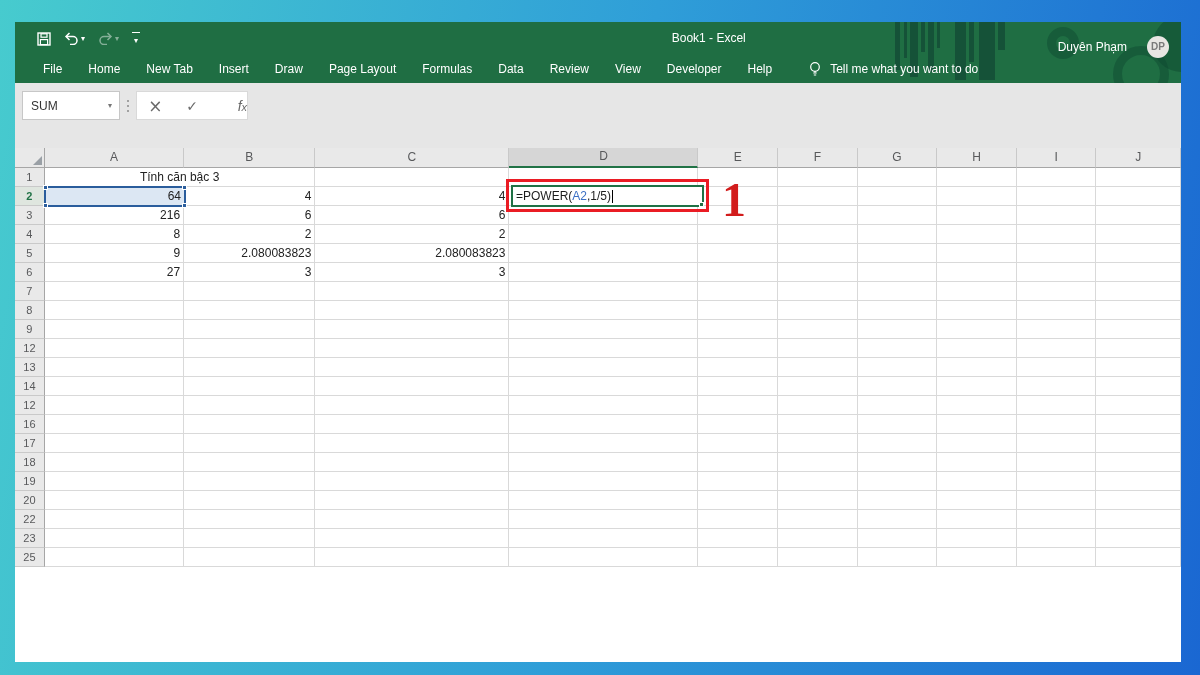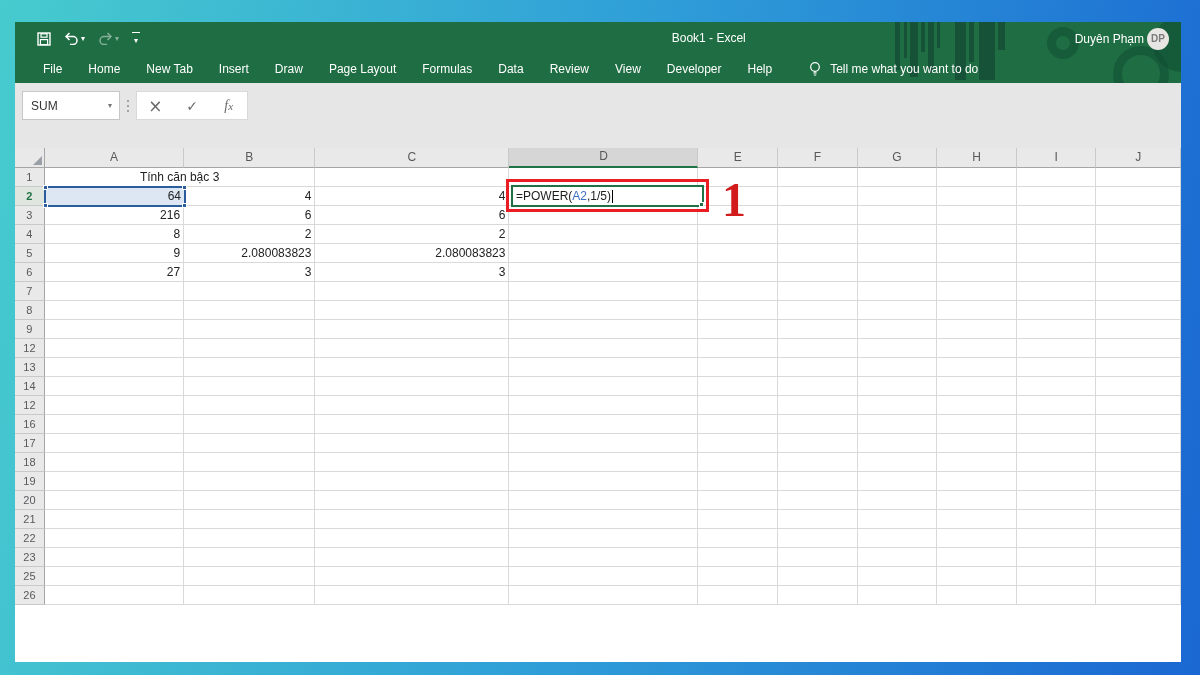--- a/index.html
+++ b/index.html
@@ -20,22 +20,22 @@
 
   .titlebar { height:33px; position:relative; display:flex; align-items:center; color:#fff; }
   .qat { position:absolute; left:22px; top:0; height:33px; display:flex; align-items:center; gap:13px; }
   .qat-btn { display:flex; align-items:center; gap:2px; cursor:default; }
   .qat-caret { font-family:"DejaVu Sans",sans-serif; font-size:8px; color:#fff; }
   .qat-btn.dim svg, .qat-btn.dim .qat-caret { opacity:.45; }
   .qat-custom { display:flex; flex-direction:column; align-items:center; }
   .qat-custom .bar { width:8px; height:1.5px; background:#fff; margin-bottom:1px; }
   .win-title { position:absolute; left:59.5%; transform:translateX(-50%); top:0;
     height:33px; line-height:33px; font-size:12px; color:#fff; white-space:nowrap; }
-  .userarea { position:absolute; right:12px; top:0; height:33px; display:flex;
-    align-items:center; gap:3px; z-index:3; }
+  .userarea { position:absolute; right:12px; top:8px; height:33px; display:flex;
+    align-items:center; gap:20px; z-index:3; }
   .username { font-size:12px; color:#fff; }
   .avatar { width:22px; height:22px; border-radius:50%; background:#e8e6e3;
     color:#7a7a7a; font-size:10px; font-weight:bold; display:flex;
     align-items:center; justify-content:center; }
 
   .menubar { height:28px; display:flex; align-items:center; color:#fff;
     font-size:12px; position:relative; z-index:2; }
   .tablist { display:flex; align-items:center; margin-left:15px; }
   .tab { padding:0 13px; height:28px; line-height:28px; cursor:default; white-space:nowrap; }
   .tellme { display:flex; align-items:center; gap:9px; margin-left:24px; }
@@ -48,21 +48,21 @@
     align-items:center; font-size:12px; color:#333; }
   .namebox .nval { flex:1; padding-left:8px; }
   .namebox .ncaret { width:18px; text-align:center; color:#777; font-size:8px;
     font-family:"DejaVu Sans",sans-serif; }
   .dots { width:16px; display:flex; flex-direction:column; align-items:center;
     justify-content:center; gap:3px; }
   .dots i { width:2px; height:2px; border-radius:50%; background:#8a8a8a; }
   .fbtns { width:112px; background:#fff; border:1px solid #d9d9d9; display:flex; }
   .fbtn { flex:1; display:flex; align-items:center; justify-content:center;
     color:#6a6a6a; font-family:"DejaVu Sans",sans-serif; font-size:14px; cursor:default; }
-  .fbtn.fx { font-family:Liberation Serif, serif; font-style:italic; font-size:14px; }
+  .fbtn.fx { font-family:Liberation Sans, sans-serif; font-style:italic; font-size:14px;justify-content:flex-end; }
   .fbtn.fx .x { font-size:11px; }
   .finput { flex:1; background:#fff; margin-left:4px; font-size:12.5px; color:#3c3c3c;
     display:flex; align-items:center; padding-left:10px; }
 
   
   .grid { flex:1; position:relative; background:#fff; font-size:12px; overflow:hidden; }
   .hdr-row { display:flex; height:20px; }
   .corner { width:30px; background:#e9e9e9; border-right:1px solid #a6a6a6;
     border-bottom:1px solid #a6a6a6; position:relative; }
   .corner::after { content:""; position:absolute; right:2px; bottom:2px;
@@ -441,33 +441,20 @@
           <div class="cell" style="width: 195px;"></div>
           <div class="cell" style="width: 190px;"></div>
           <div class="cell" style="width: 80px;"></div>
           <div class="cell" style="width: 80px;"></div>
           <div class="cell" style="width: 80px;"></div>
           <div class="cell" style="width: 80px;"></div>
           <div class="cell" style="width: 80px;"></div>
           <div class="cell" style="width: 85px;"></div>
         </div>
         <div class="grow">
-          <div class="rowhdr">21</div>
-          <div class="cell" style="width: 140px;"></div>
-          <div class="cell" style="width: 132px;"></div>
-          <div class="cell" style="width: 195px;"></div>
-          <div class="cell" style="width: 190px;"></div>
-          <div class="cell" style="width: 80px;"></div>
-          <div class="cell" style="width: 80px;"></div>
-          <div class="cell" style="width: 80px;"></div>
-          <div class="cell" style="width: 80px;"></div>
-          <div class="cell" style="width: 80px;"></div>
-          <div class="cell" style="width: 85px;"></div>
-        </div>
-        <div class="grow">
           <div class="rowhdr">22</div>
           <div class="cell" style="width: 140px;"></div>
           <div class="cell" style="width: 132px;"></div>
           <div class="cell" style="width: 195px;"></div>
           <div class="cell" style="width: 190px;"></div>
           <div class="cell" style="width: 80px;"></div>
           <div class="cell" style="width: 80px;"></div>
           <div class="cell" style="width: 80px;"></div>
           <div class="cell" style="width: 80px;"></div>
           <div class="cell" style="width: 80px;"></div>
@@ -481,33 +468,20 @@
           <div class="cell" style="width: 190px;"></div>
           <div class="cell" style="width: 80px;"></div>
           <div class="cell" style="width: 80px;"></div>
           <div class="cell" style="width: 80px;"></div>
           <div class="cell" style="width: 80px;"></div>
           <div class="cell" style="width: 80px;"></div>
           <div class="cell" style="width: 85px;"></div>
         </div>
         <div class="grow">
           <div class="rowhdr">25</div>
-          <div class="cell" style="width: 140px;"></div>
-          <div class="cell" style="width: 132px;"></div>
-          <div class="cell" style="width: 195px;"></div>
-          <div class="cell" style="width: 190px;"></div>
-          <div class="cell" style="width: 80px;"></div>
-          <div class="cell" style="width: 80px;"></div>
-          <div class="cell" style="width: 80px;"></div>
-          <div class="cell" style="width: 80px;"></div>
-          <div class="cell" style="width: 80px;"></div>
-          <div class="cell" style="width: 85px;"></div>
-        </div>
-        <div class="grow">
-          <div class="rowhdr">26</div>
           <div class="cell" style="width: 140px;"></div>
           <div class="cell" style="width: 132px;"></div>
           <div class="cell" style="width: 195px;"></div>
           <div class="cell" style="width: 190px;"></div>
           <div class="cell" style="width: 80px;"></div>
           <div class="cell" style="width: 80px;"></div>
           <div class="cell" style="width: 80px;"></div>
           <div class="cell" style="width: 80px;"></div>
           <div class="cell" style="width: 80px;"></div>
           <div class="cell" style="width: 85px;"></div>

